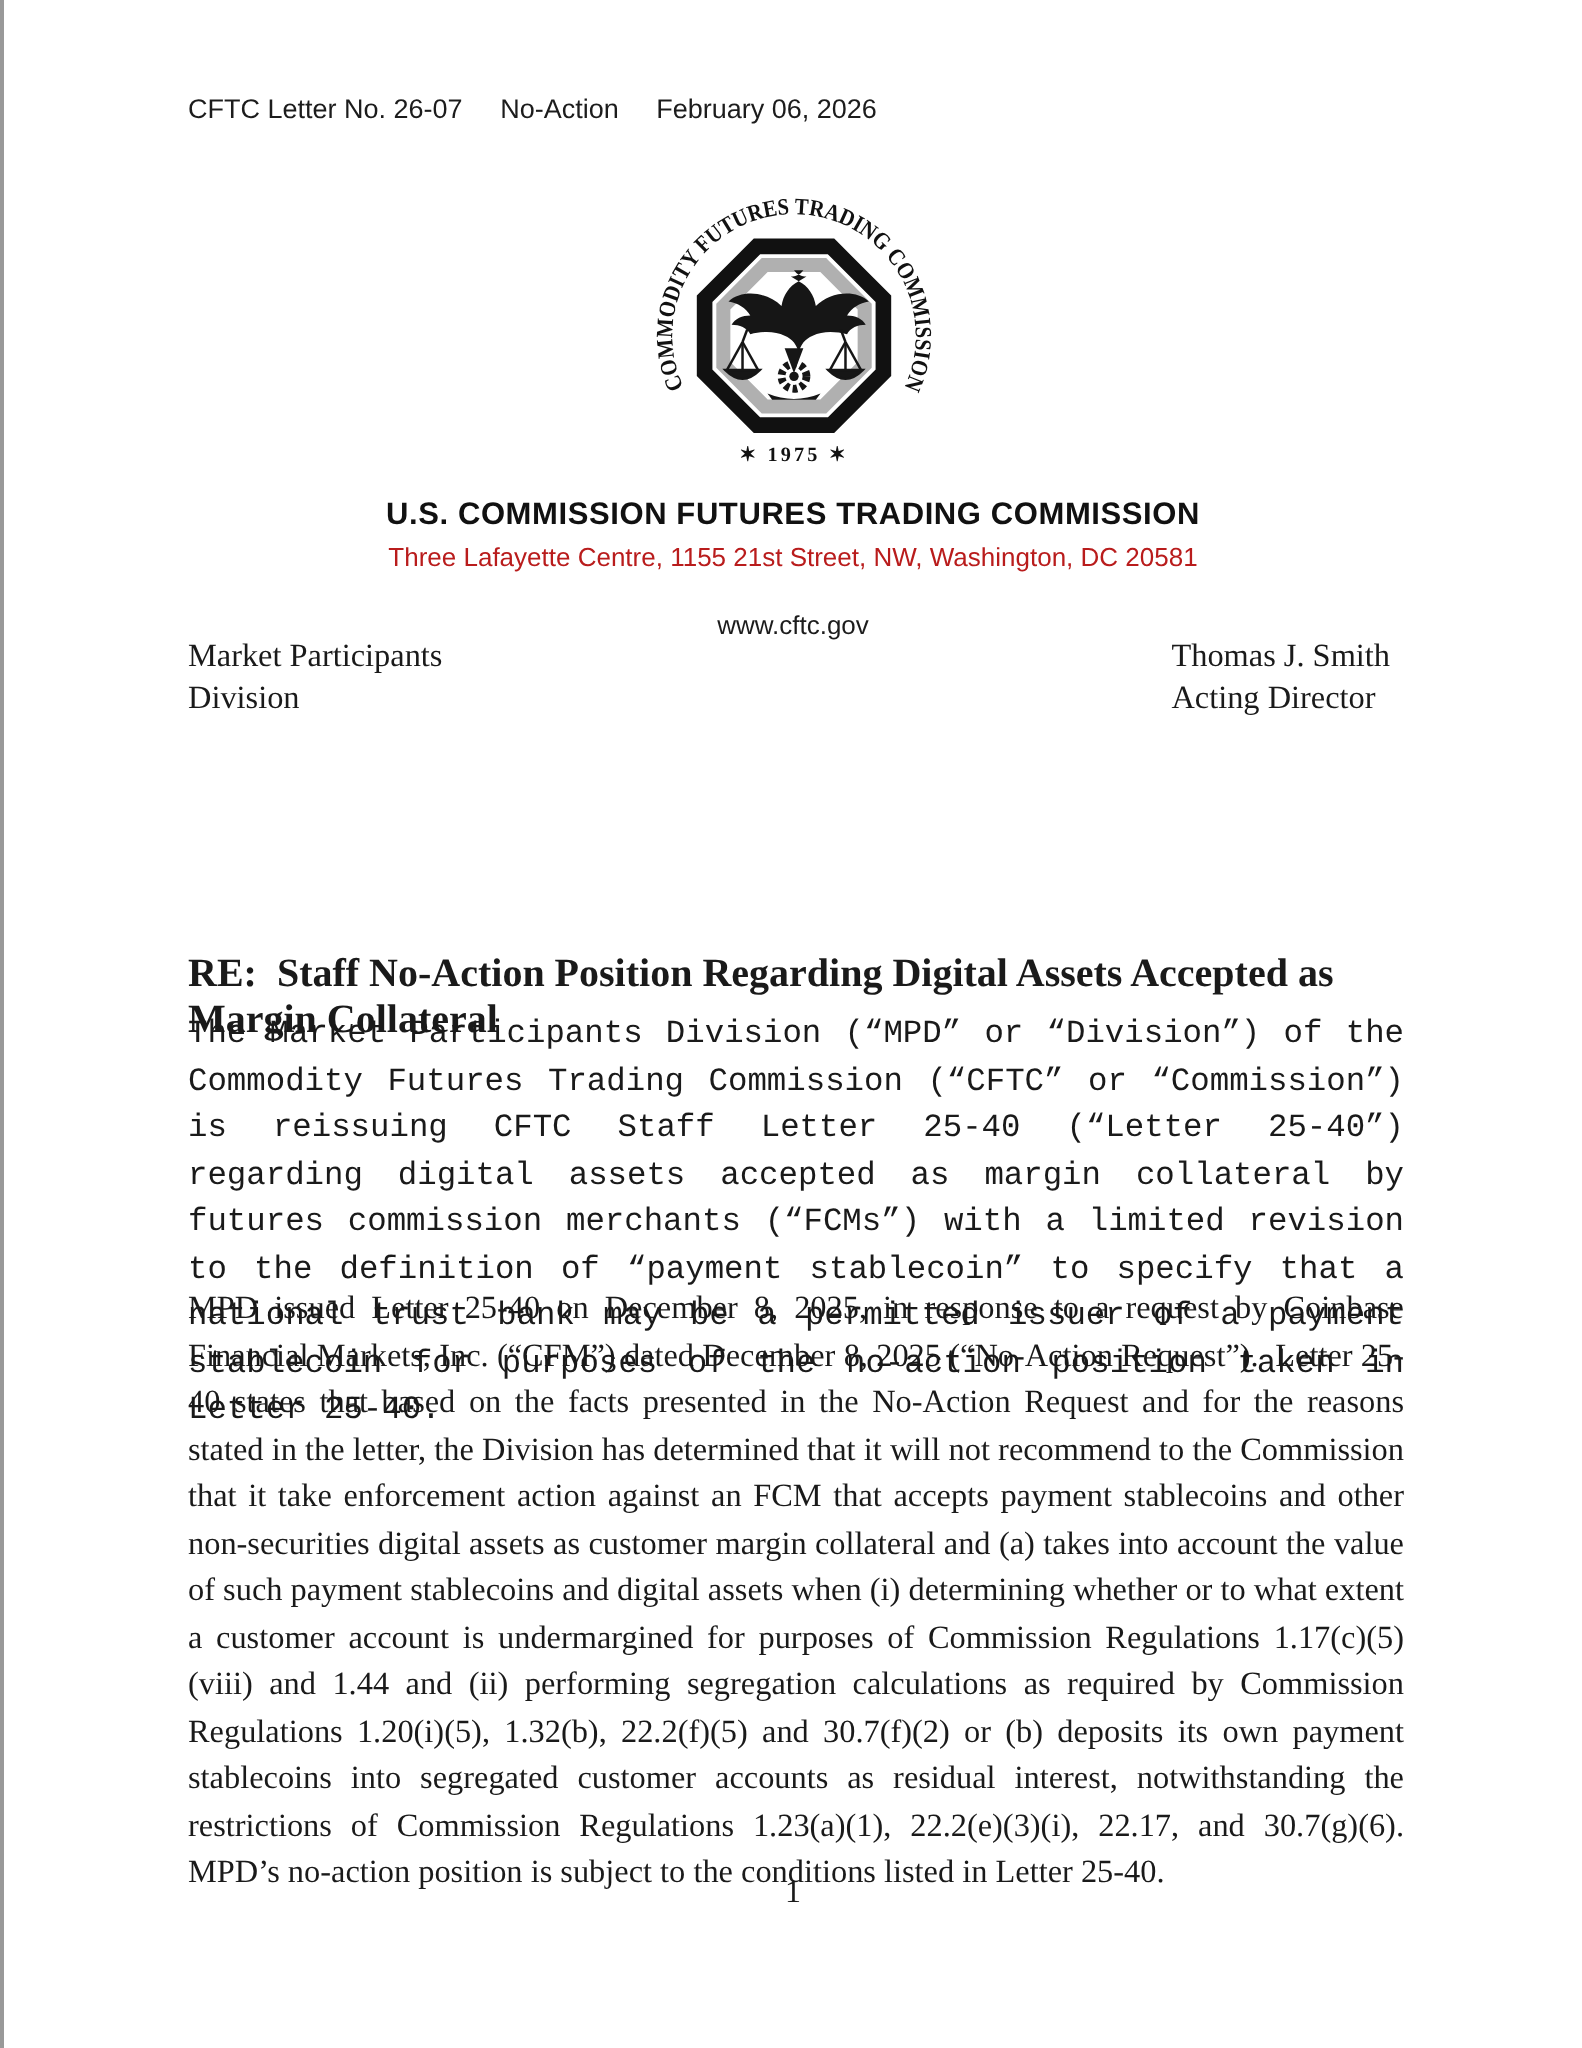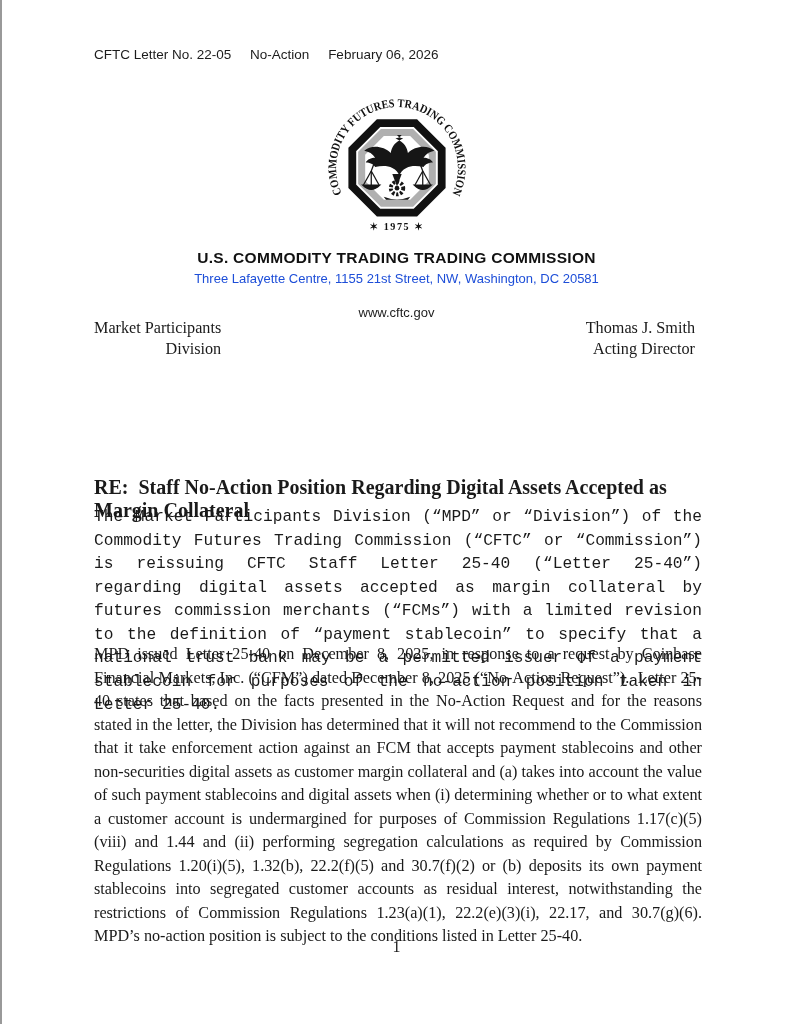--- a/index.html
+++ b/index.html
@@ -43,38 +43,38 @@
   }
   .agency-name {
     font-size: 15.5px;
     font-weight: bold;
     letter-spacing: 0.3px;
     color: #111;
   }
   .agency-address {
     font-size: 13px;
     margin-top: 4px;
-    color: #1d4ed8;
+    color: #b91c1c;
   }
   .agency-web {
     font-size: 13px;
     margin-top: 19px;
     color: #1c1c1c;
   }
   .from-row {
     position: absolute;
     top: 318px;
     left: 92px;
     right: 96px;
     display: flex;
     justify-content: space-between;
     font-size: 16.2px;
     line-height: 21px;
   }
-  .from-division, .from-signer { text-align: right; }
+  .from-division, .from-signer { text-align: left; }
   .subject {
     position: absolute;
     top: 476px;
     left: 92px;
     width: 608px;
     font-weight: bold;
     font-size: 20px;
     white-space: pre-wrap;
   }
   .para {
@@ -109,21 +109,21 @@
     fill: #111;
     letter-spacing: 2px;
   }
 </style>
 </head>
 <body>
 
 <div class="page">
 
   <div class="header-line">
-    <span>CFTC Letter No. 22-05</span>
+    <span>CFTC Letter No. 26-07</span>
     <span>No-Action</span>
     <span>February 06, 2026</span>
   </div>
 
   <div class="seal-wrap">
     <svg width="156" height="150" viewBox="0 0 200 192">
       <defs>
         <path id="ringPath" d="M 29.3 125 A 78 78 0 1 1 170.7 125" fill="none"></path>
       </defs>
 
@@ -160,21 +160,21 @@
 
       <g>
         <circle cx="100" cy="118" r="8" fill="none" stroke="#161616" stroke-width="5" stroke-dasharray="3 2.2"></circle>
         <circle cx="100" cy="118" r="3" fill="#161616"></circle>
         <path d="M83 129 q17 7 34 0 l-3 4 h-28 z" fill="#161616"></path>
       </g>
     </svg>
   </div>
 
   <div class="agency-block">
-    <div class="agency-name">U.S. COMMODITY TRADING TRADING COMMISSION</div>
+    <div class="agency-name">U.S. COMMISSION FUTURES TRADING COMMISSION</div>
     <div class="agency-address">Three Lafayette Centre, 1155 21st Street, NW, Washington, DC 20581</div>
     <div class="agency-web">www.cftc.gov</div>
   </div>
 
   <div class="from-row">
     <div class="from-division">
       <div>Market Participants</div>
       <div>Division</div>
     </div>
     <div class="from-signer">

